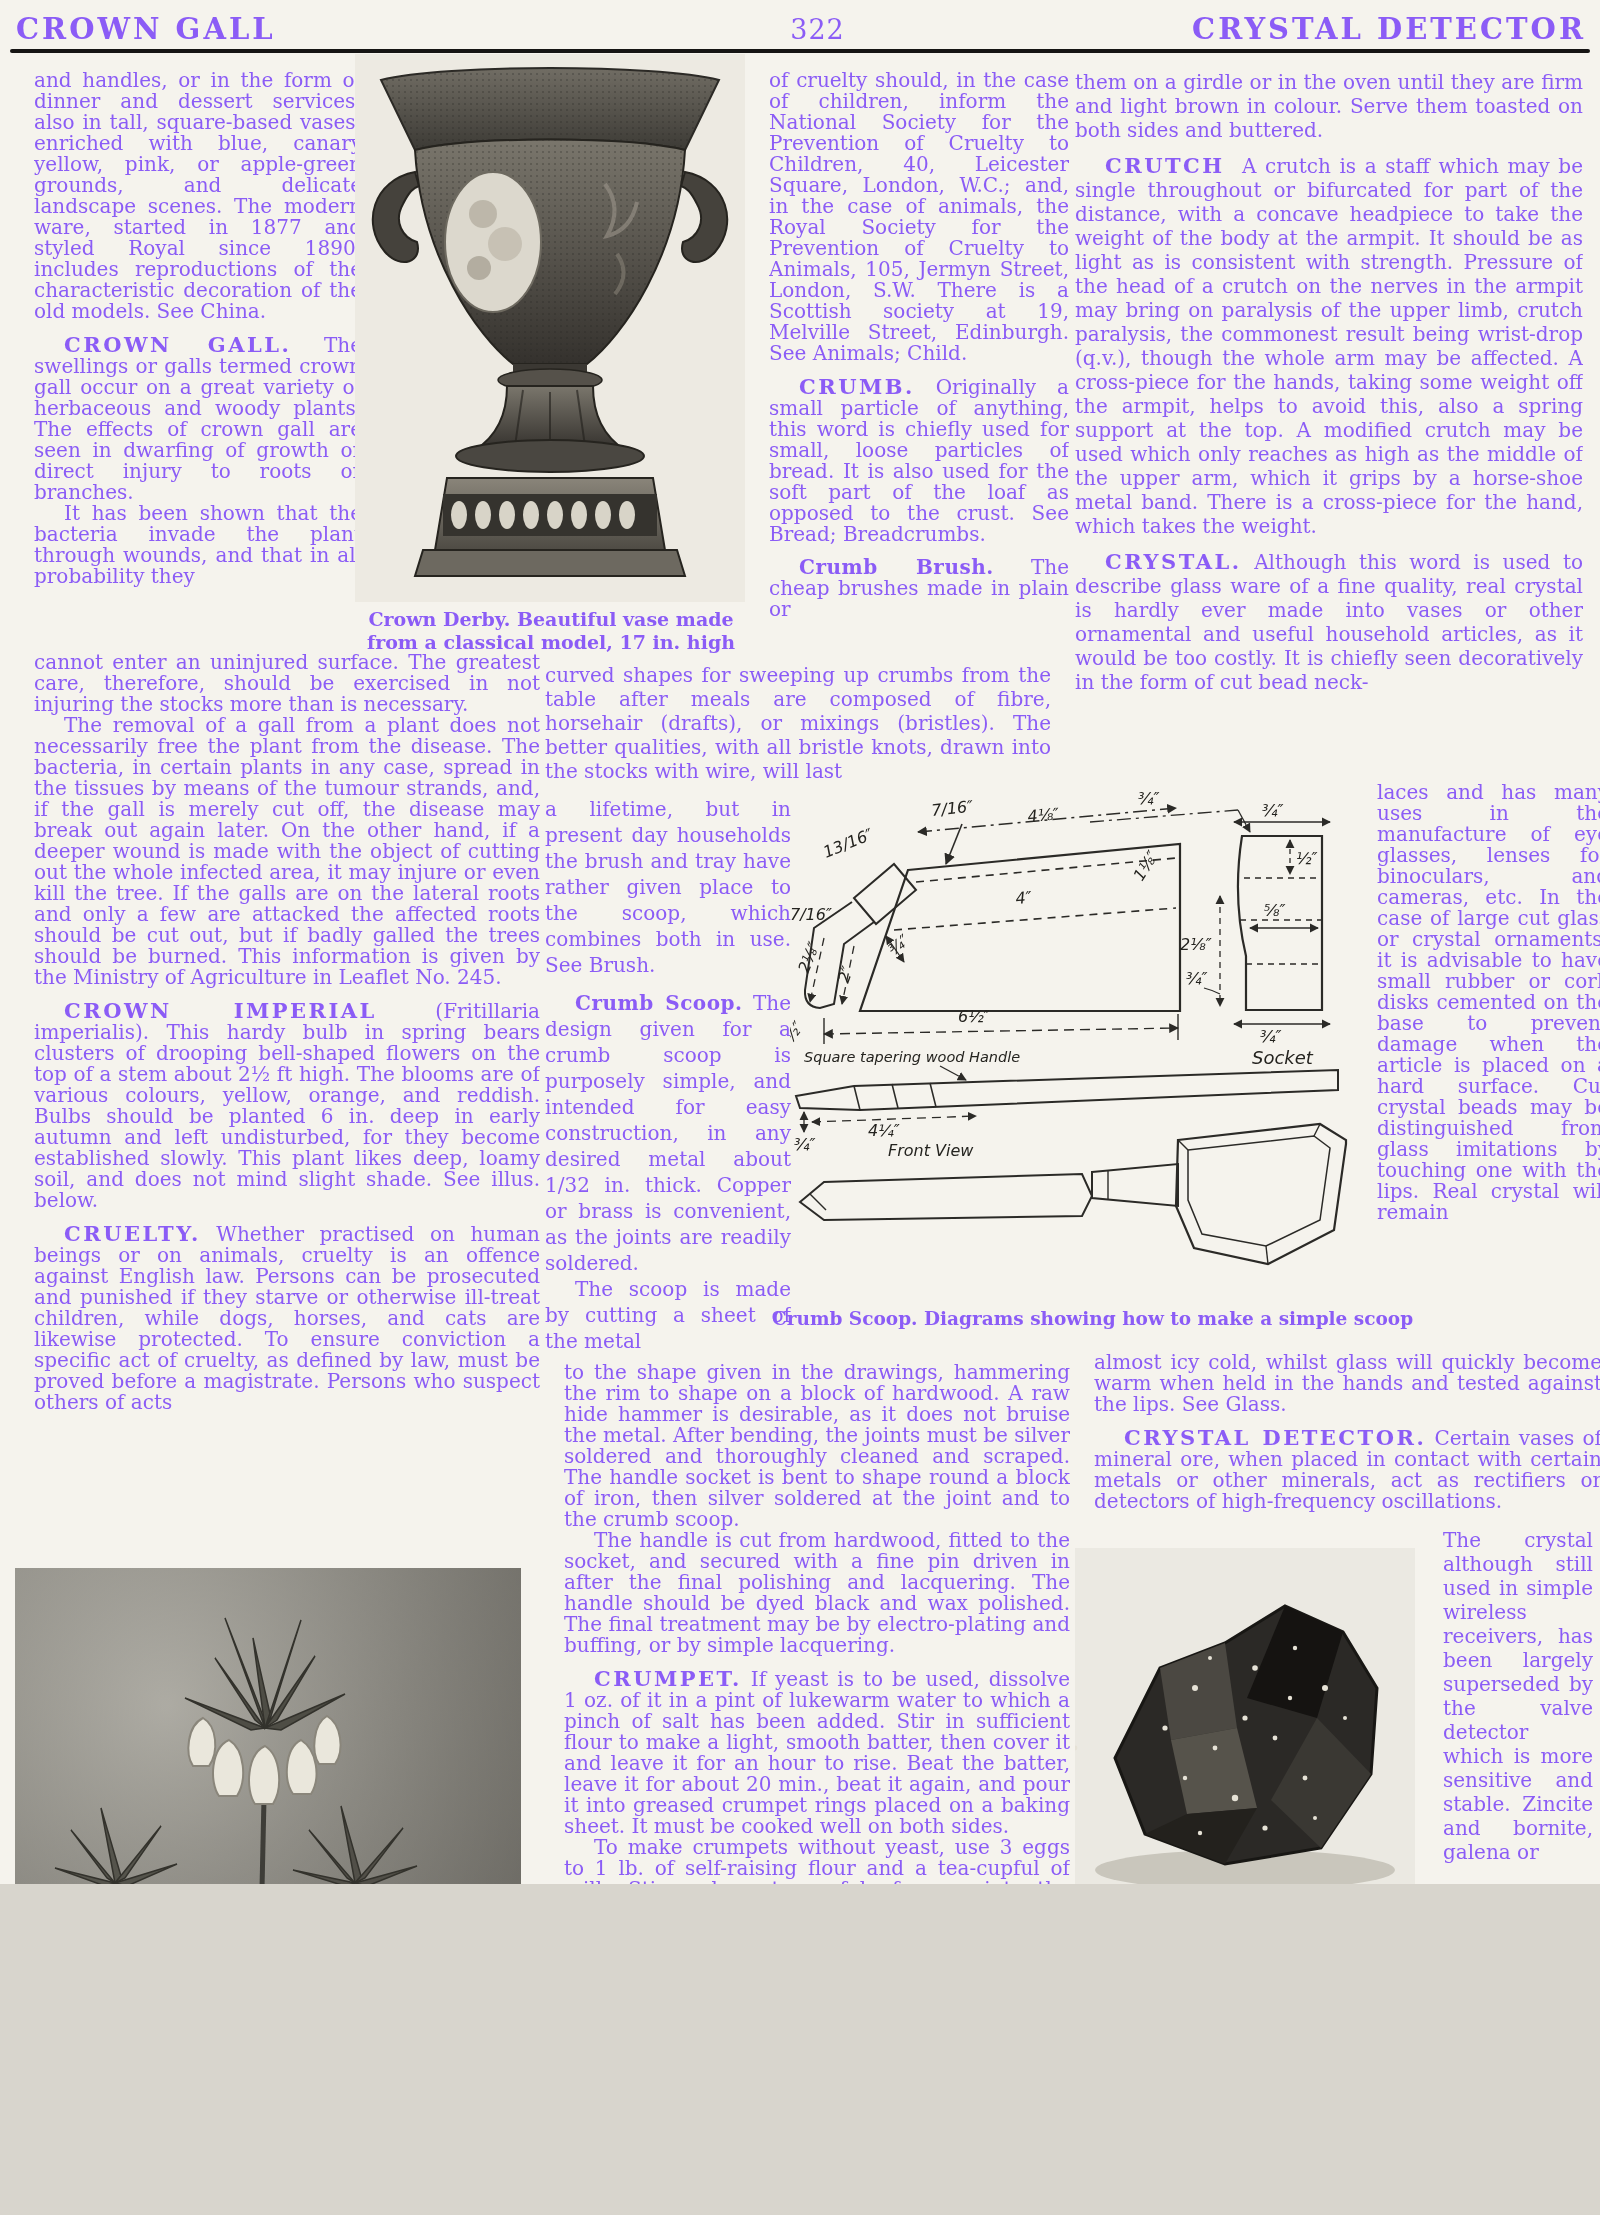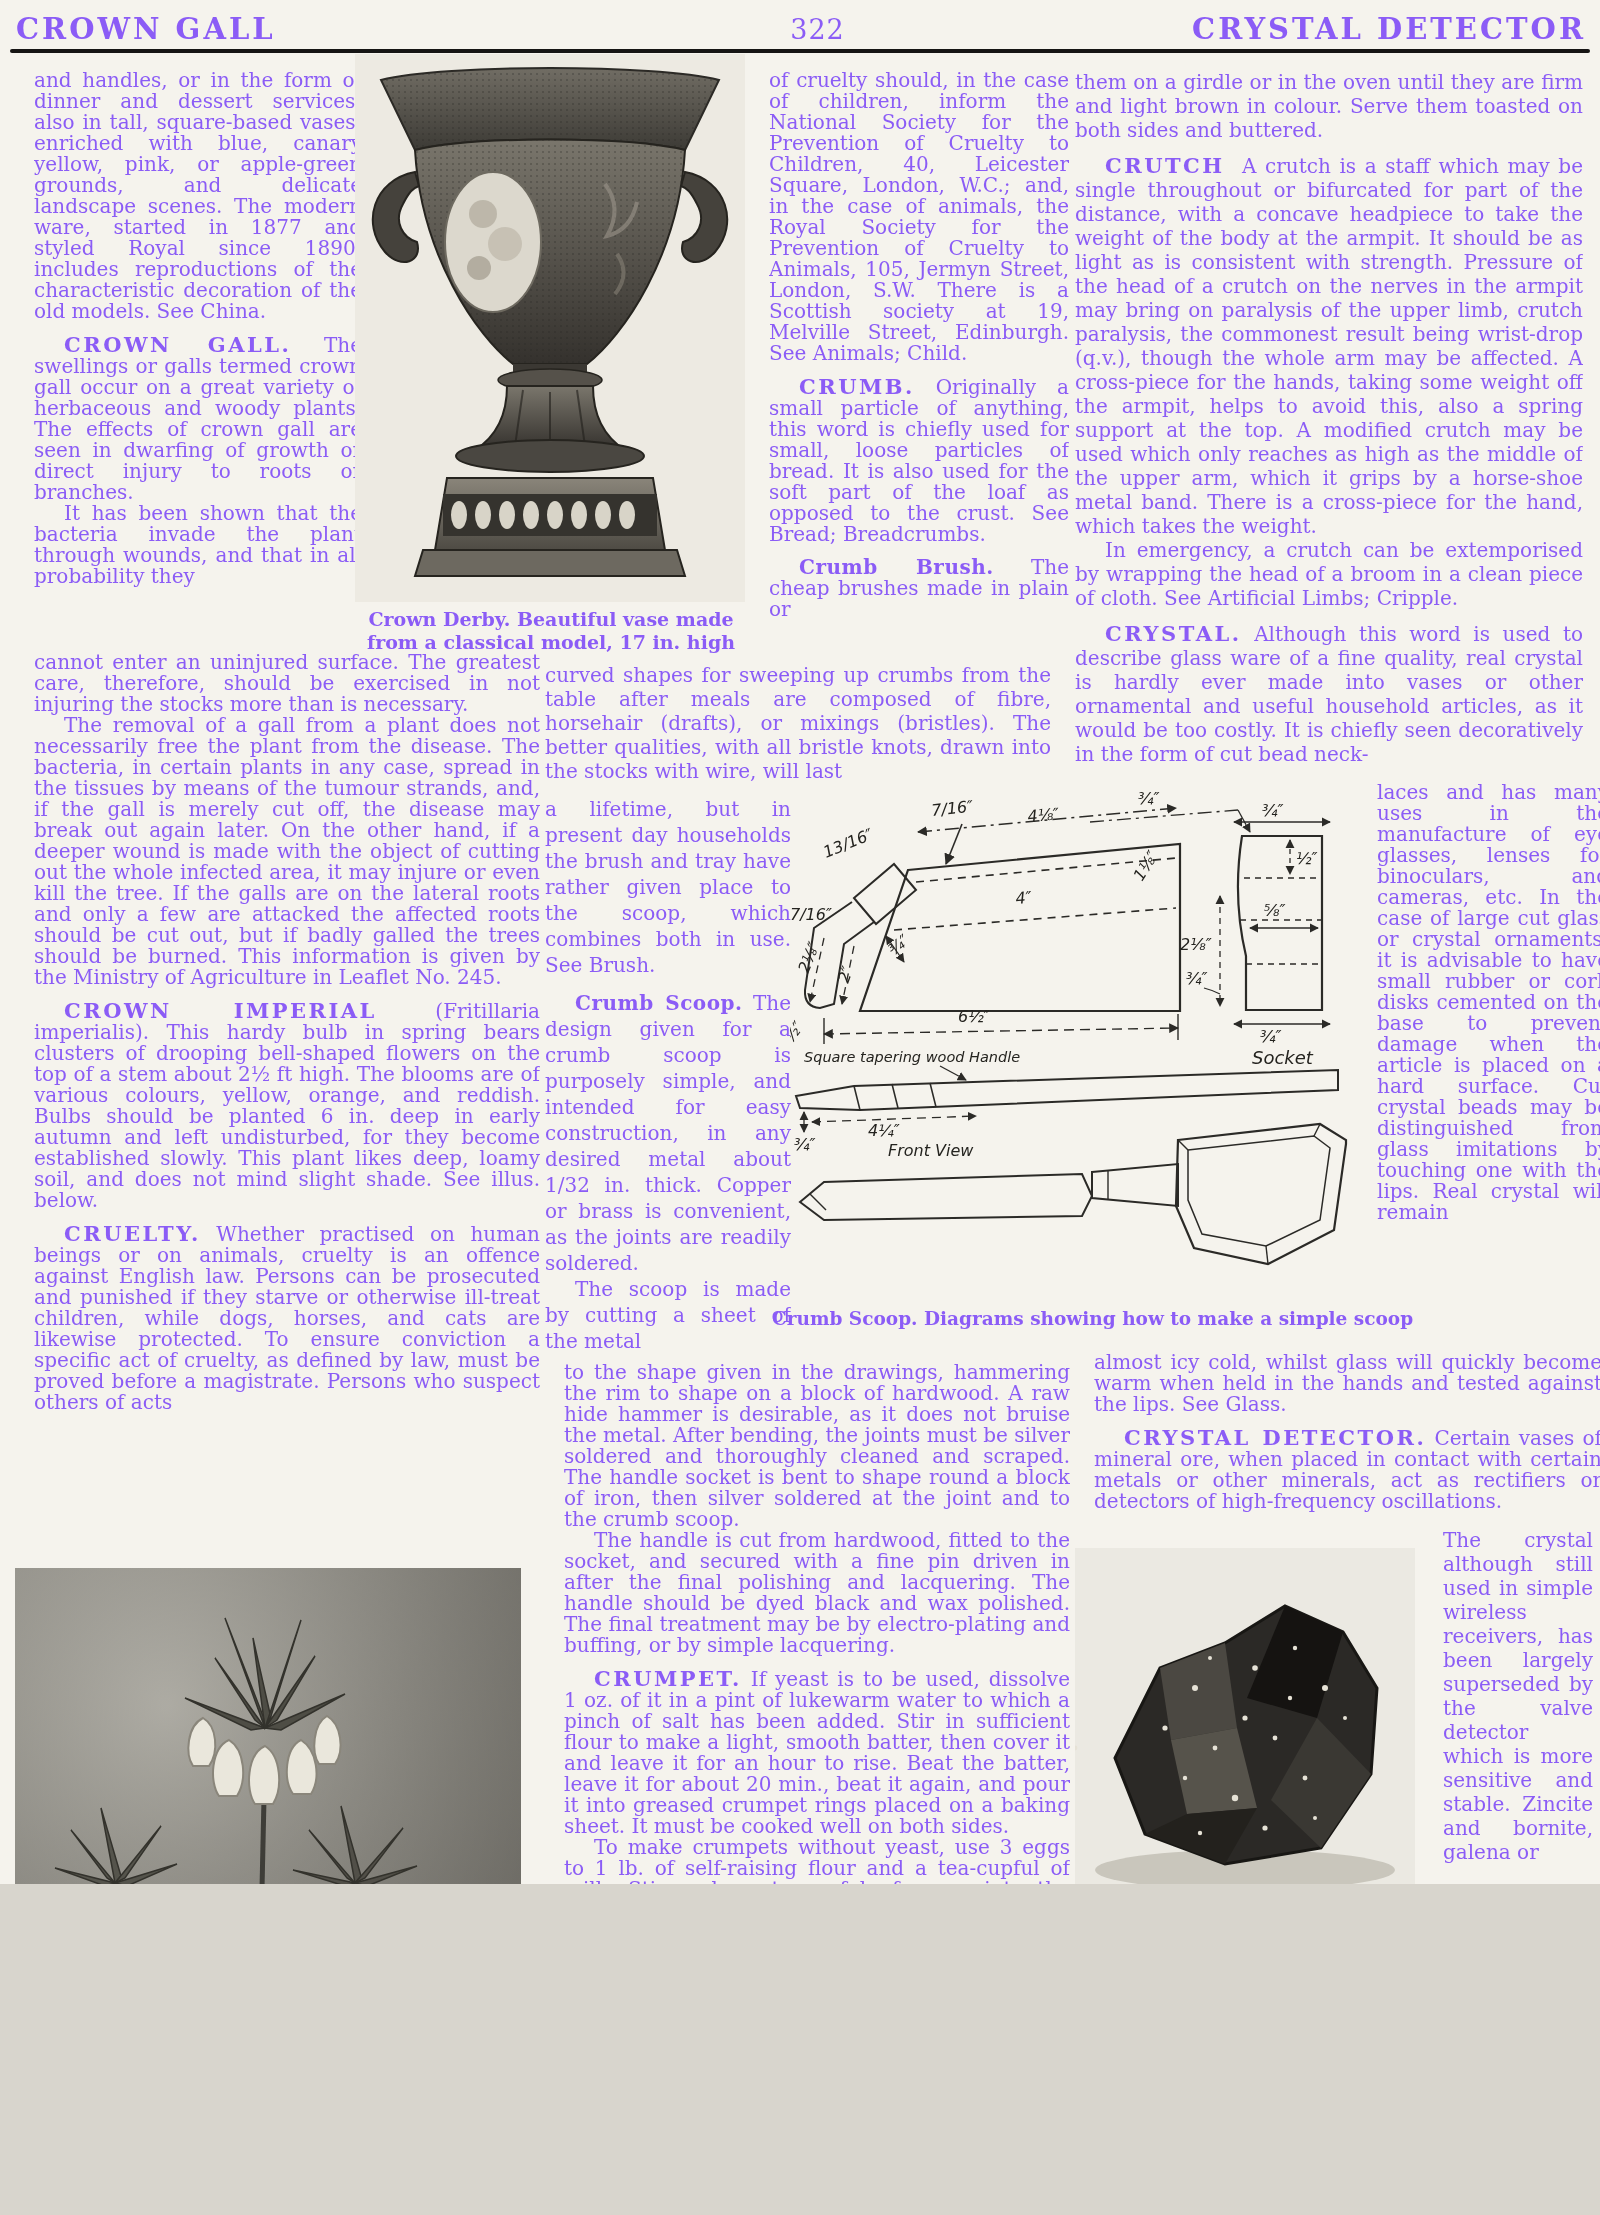--- a/index.html
+++ b/index.html
@@ -280,21 +280,20 @@
   <div class="abs txt lh25" style="left:545px;top:1362px;width:506px;max-height:853px;overflow:hidden;">
     <p class="cont">to the shape given in the drawings, hammering the rim to shape on a block of hardwood. A raw hide hammer is desirable, as it does not bruise the metal. After bending, the joints must be silver soldered and thoroughly cleaned and scraped. The handle socket is bent to shape round a block of iron, then silver soldered at the joint and to the crumb scoop.</p>
     <p>The handle is cut from hardwood, fitted to the socket, and secured with a fine pin driven in after the final polishing and lacquering. The handle should be dyed black and wax polished. The final treatment may be by electro-plating and buffing, or by simple lacquering.</p>
     <p class="entry"><span class="lead-caps">CRUMPET.</span> <span>If yeast is to be used, dissolve 1 oz. of it in a pint of lukewarm water to which a pinch of salt has been added. Stir in sufficient flour to make a light, smooth batter, then cover it and leave it for an hour to rise. Beat the batter, leave it for about 20 min., beat it again, and pour it into greased crumpet rings placed on a baking sheet. It must be cooked well on both sides.</span></p>
     <p>To make crumpets without yeast, use 3 eggs to 1 lb. of self-raising flour and a tea-cupful of milk. Stir a dessertspoonful of sugar into the flour, and make a hollow in the centre. Mix the eggs with the milk, and lightly stir these into the flour, working the whole up as quickly as possible into a light dough. Then roll it out and cut it into circles each about ½ in. thick. Prick these with a fork and cook</p>
   </div>
 
   <div class="abs txt lh24" style="left:1075px;top:70px;width:508px;max-height:712px;overflow:hidden;">
     <p class="cont">them on a girdle or in the oven until they are firm and light brown in colour. Serve them toasted on both sides and buttered.</p>
     <p class="entry"><span class="lead-caps">CRUTCH</span>&nbsp; <span>A crutch is a staff which may be single throughout or bifurcated for part of the distance, with a concave headpiece to take the weight of the body at the armpit. It should be as light as is consistent with strength. Pressure of the head of a crutch on the nerves in the armpit may bring on paralysis of the upper limb, crutch paralysis, the commonest result being wrist-drop (q.v.), though the whole arm may be affected. A cross-piece for the hands, taking some weight off the armpit, helps to avoid this, also a spring support at the top. A modified crutch may be used which only reaches as high as the middle of the upper arm, which it grips by a horse-shoe metal band. There is a cross-piece for the hand, which takes the weight.</span></p>
-    <p>In emergency, a crutch can be extemporised by wrapping the head of a broom in a clean piece of cloth. See Artificial Limbs; Cripple.</p>
     <p class="entry"><span class="lead-caps">CRYSTAL.</span> <span>Although this word is used to describe glass ware of a fine quality, real crystal is hardly ever made into vases or other ornamental and useful household articles, as it would be too costly. It is chiefly seen decoratively in the form of cut bead neck-</span></p>
   </div>
 
   <div class="abs txt lh25" style="left:1358px;top:782px;width:232px;max-height:560px;overflow:hidden;">
     <p class="cont">laces and has many uses in the manufacture of eye glasses, lenses for binoculars, and cameras, etc. In the case of large cut glass or crystal ornaments, it is advisable to have small rubber or cork disks cemented on the base to prevent damage when the article is placed on a hard surface. Cut crystal beads may be distinguished from glass imitations by touching one with the lips. Real crystal will remain</p>
   </div>
 
   <div class="abs txt lh25" style="left:1075px;top:1352px;width:508px;max-height:185px;overflow:hidden;">
     <p class="cont">almost icy cold, whilst glass will quickly become warm when held in the hands and tested against the lips. See Glass.</p>
     <p class="entry"><span class="lead-caps">CRYSTAL DETECTOR.</span> <span>Certain vases of mineral ore, when placed in contact with certain metals or other minerals, act as rectifiers or detectors of high-frequency oscillations.</span></p>

